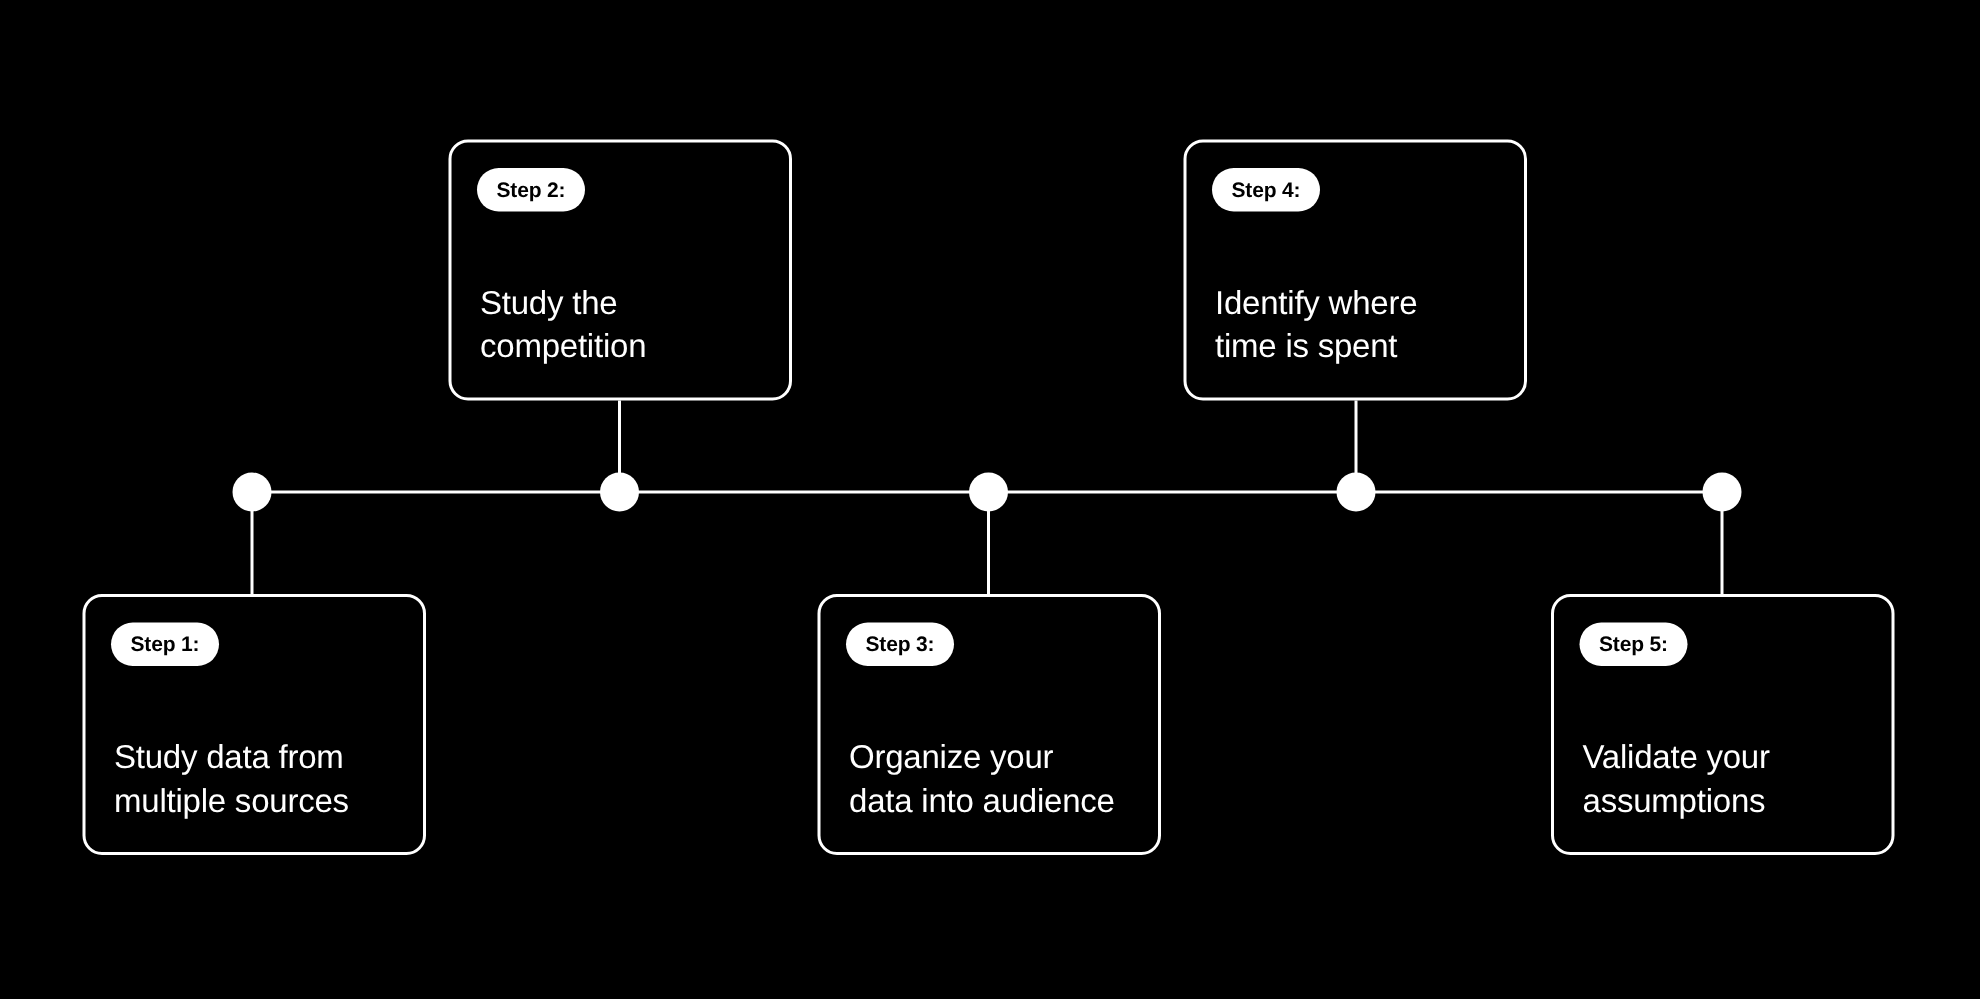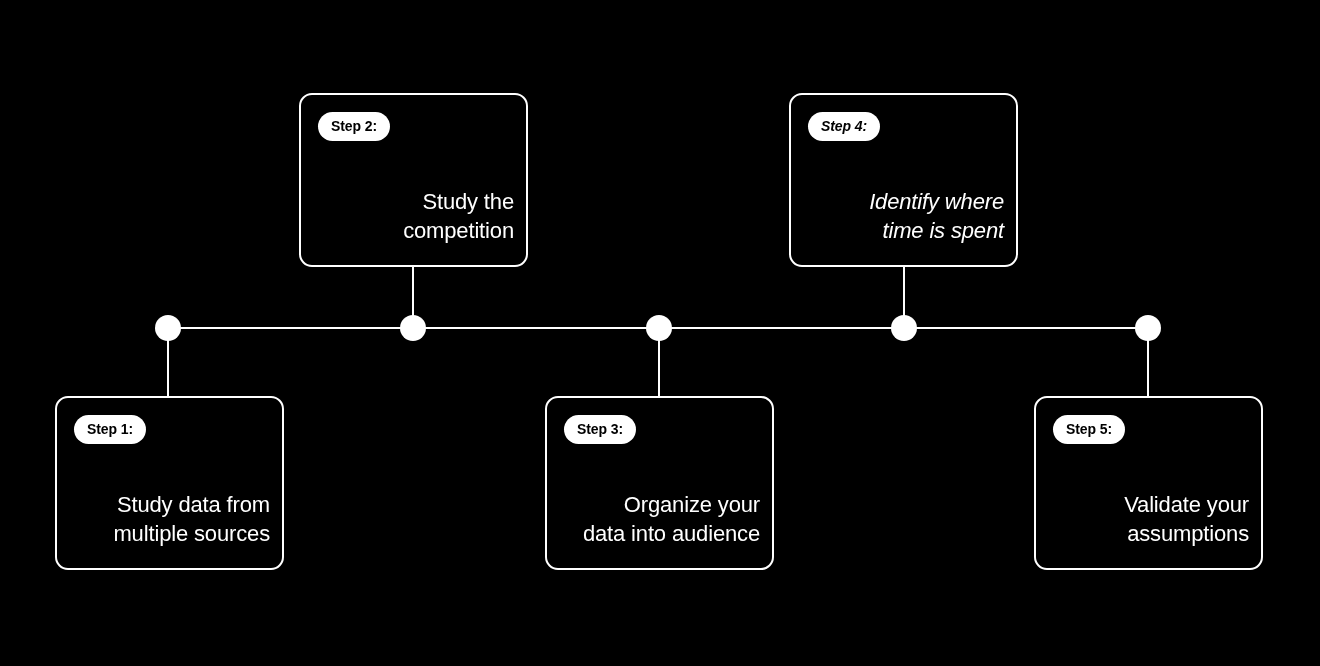--- a/index.html
+++ b/index.html
@@ -79,21 +79,20 @@
     position: absolute;
     left: 19px;
     right: 12px;
     bottom: 20px;
     color: #ffffff;
     font-size: 22px;
     font-weight: 300;
     line-height: 29px;
     letter-spacing: -0.15px;
     white-space: pre-line;
-    text-align: right;
   }
 </style>
 </head>
 <body>
 
 <div id="stage">
 
   <div class="axis-line"></div>
 
   <div id="dots">
@@ -110,19 +109,19 @@
       <div class="connector up" style="left: 904px;"></div>
       <div class="connector down" style="left: 1148px;"></div>
     </div>
   <div id="cards">
       <div class="card bottom" style="left: 55px;"><div class="badge">Step 1:</div><div class="card-text">Study data from
 multiple sources</div></div>
       <div class="card top" style="left: 299px;"><div class="badge">Step 2:</div><div class="card-text">Study the
 competition</div></div>
       <div class="card bottom" style="left: 545px;"><div class="badge">Step 3:</div><div class="card-text">Organize your
 data into audience</div></div>
-      <div class="card top" style="left: 789px; font-style: italic;"><div class="badge">Step 4:</div><div class="card-text">Identify where
+      <div class="card top" style="left: 789px;"><div class="badge">Step 4:</div><div class="card-text">Identify where
 time is spent</div></div>
       <div class="card bottom" style="left: 1034px;"><div class="badge">Step 5:</div><div class="card-text">Validate your
 assumptions</div></div>
     </div>
 
 </div>
 
 </body></html>

